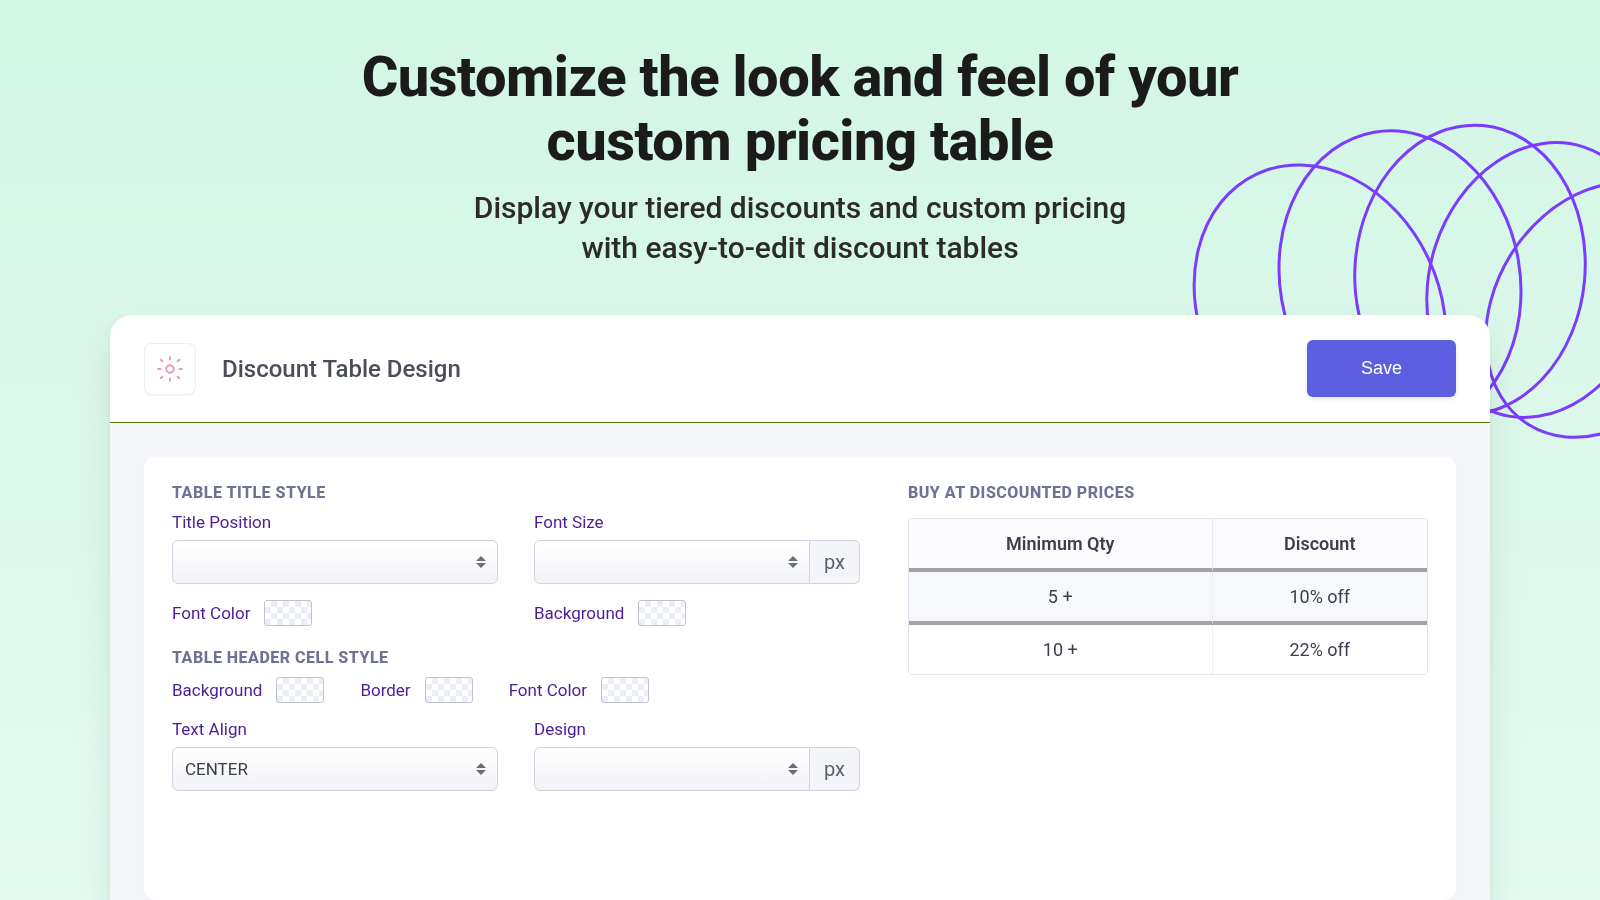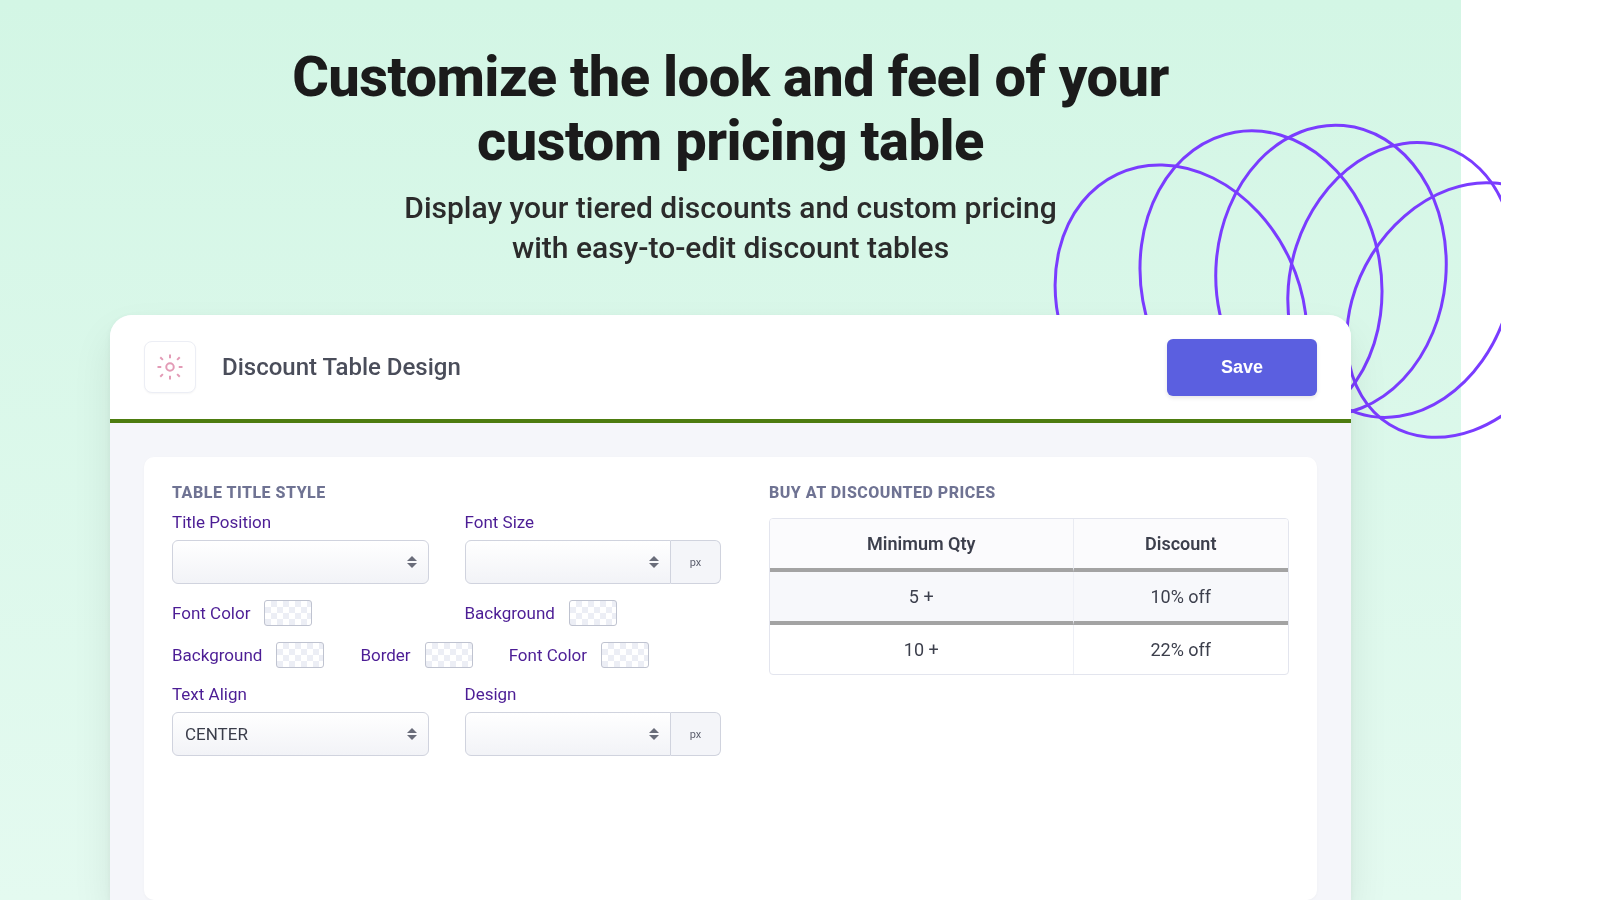--- a/index.html
+++ b/index.html
@@ -1,18 +1,18 @@
 <!DOCTYPE html>
 <html><head>
 <meta charset="utf-8">
 <style>
   * { box-sizing: border-box; margin: 0; padding: 0; }
   html, body { width: 1600px; height: 900px; overflow: hidden; font-family: -apple-system, BlinkMacSystemFont, "Segoe UI", Roboto, Helvetica, Arial, sans-serif; }
   .stage {
-    width: 1461px; height: 900px;
+    width: 1600px; height: 900px;
     background: linear-gradient(180deg, #d3f6e5 0%, #e4faf0 100%);
     position: relative;
   }
   .hero {
     position: absolute; left: 0; right: 0; top: 45px;
     text-align: center;
   }
   .hero h1 {
     font-size: 56px; font-weight: 800; color: #1b1b1b; line-height: 1.15;
     letter-spacing: -0.5px;
@@ -34,42 +34,42 @@
     border-radius: 22px 22px 0 0;
     box-shadow: 0 20px 40px rgba(0,0,0,0.08), 0 2px 6px rgba(0,0,0,0.05);
     overflow: hidden;
   }
 
   .titlebar {
     height: 108px;
     display: flex; align-items: center;
     padding: 0 34px;
     background: #ffffff;
-    border-bottom: 4px solid #4d7c0f;
+    border-bottom: 1px solid #4d7c0f;
   }
   .title-icon {
     width: 52px; height: 52px; border-radius: 8px;
     background: #ffffff;
     border: 1px solid #eceef5;
     box-shadow: 0 1px 2px rgba(0,0,0,0.04);
     display: flex; align-items: center; justify-content: center;
     margin-right: 26px;
   }
   .title-text {
     font-size: 24px; color: #4a4d5a; font-weight: 500;
   }
   .save-btn {
     margin-left: auto;
     background: #5b5fe0;
     color: #ffffff;
     border: none;
     border-radius: 6px;
     padding: 18px 54px;
     font-size: 18px;
-    font-weight: 700;
+    font-weight: 400;
     cursor: pointer;
     box-shadow: 0 2px 4px rgba(0,0,0,0.1);
   }
 
   .body {
     padding: 34px 34px 0 34px;
     display: flex;
     gap: 28px;
     height: calc(100% - 108px);
   }
@@ -128,21 +128,21 @@
   .caret::after  { border-top: 5px solid #6a6d7a; }
 
   .input-group { display: flex; }
   .input-group .numinput { flex: 1; border-top-right-radius: 0; border-bottom-right-radius: 0; }
   .input-group .unit {
     width: 50px; height: 44px;
     border: 1px solid #d0d3de; border-left: none;
     border-radius: 0 6px 6px 0;
     background: #f4f5f9;
     display: flex; align-items: center; justify-content: center;
-    font-size: 11px; color: #5c5f6e;
+    font-size: 20px; color: #5c5f6e;
   }
 
   .swatch {
     width: 48px; height: 26px;
     border: 1px solid #bfc3d0;
     border-radius: 3px;
     background:
       linear-gradient(45deg, #eceef5 25%, transparent 25%, transparent 75%, #eceef5 75%),
       linear-gradient(45deg, #eceef5 25%, #ffffff 25%, #ffffff 75%, #eceef5 75%);
     background-size: 12px 12px;
@@ -249,20 +249,21 @@
             <div class="field inline-field">
               <span class="field-label">Font Color</span>
               <div class="swatch"></div>
             </div>
             <div class="field inline-field">
               <span class="field-label">Background</span>
               <div class="swatch"></div>
             </div>
           </div>
 
+          <div class="section-label" style="margin-top:8px">TABLE HEADER CELL STYLE</div>
 
           <div class="row3">
             <div class="field inline-field narrow">
               <span class="field-label">Background</span>
               <div class="swatch"></div>
             </div>
             <div class="field inline-field narrow">
               <span class="field-label">Border</span>
               <div class="swatch"></div>
             </div>

